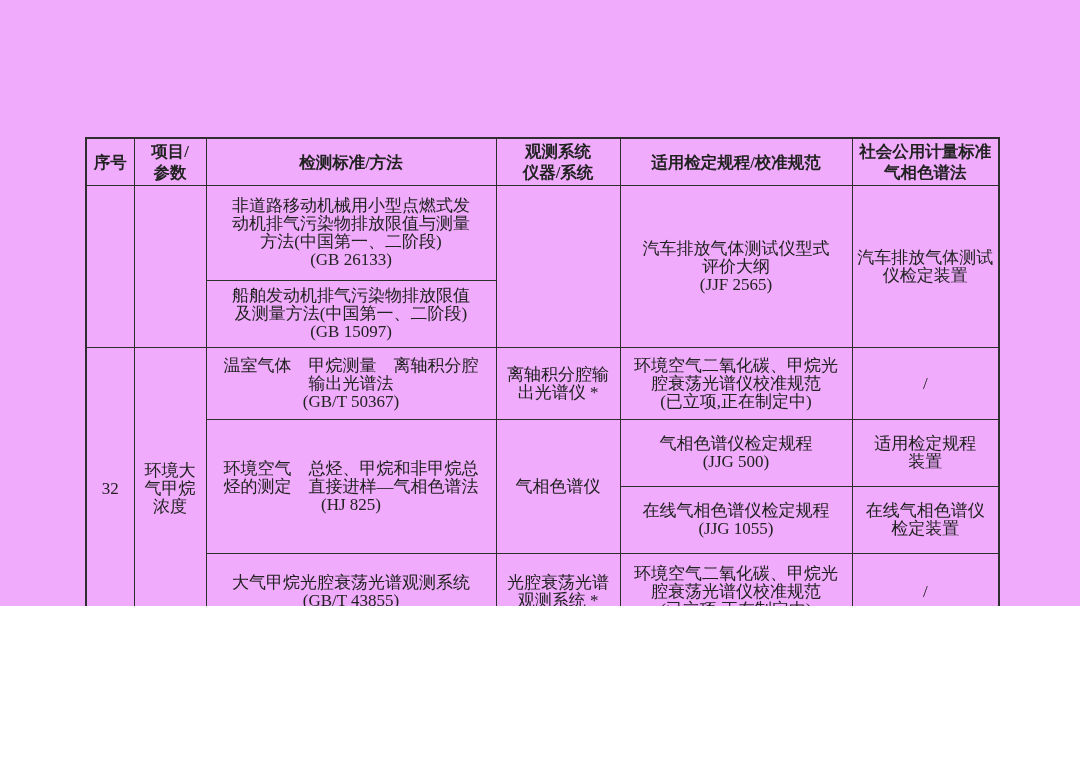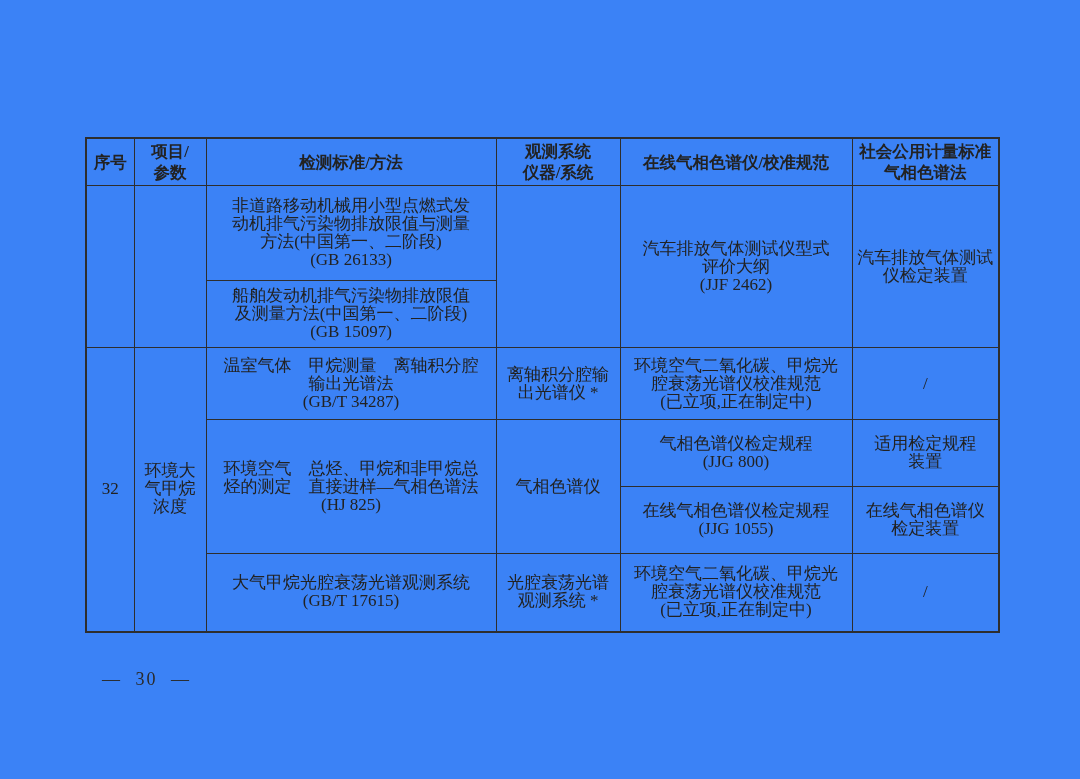--- a/index.html
+++ b/index.html
@@ -1,20 +1,20 @@
 <!DOCTYPE html>
 <html><head>
 <meta charset="utf-8">
 <style>
   html, body { margin: 0; padding: 0; background: #ffffff; }
   .page {
     position: relative;
     width: 1080px;
-    height: 779px;
-    background: #3b82f6;
+    height: 606px;
+    background: #f0abfc;
     font-family: "Liberation Serif", "DejaVu Serif", serif;
     color: #222222;
     overflow: hidden;
   }
   table.std-table {
     position: absolute;
     left: 85px;
     top: 137px;
     width: 913px;
     border-collapse: collapse;
@@ -64,83 +64,83 @@
     </colgroup>
 
     <tbody>
         <tr style="height:46px">
       <th>序号</th>
       <th>项目/
 参数</th>
       <th>检测标准/方法</th>
       <th>观测系统
 仪器/系统</th>
-      <th>在线气相色谱仪/校准规范</th>
+      <th>适用检定规程/校准规范</th>
       <th>社会公用计量标准
 气相色谱法</th>
     </tr>
 
     <tr style="height:95px">
       <td rowspan="2"></td>
       <td rowspan="2"></td>
       <td>非道路移动机械用小型点燃式发
 动机排气污染物排放限值与测量
 方法(中国第一、二阶段)
 (GB 26133)</td>
       <td rowspan="2"></td>
       <td rowspan="2">汽车排放气体测试仪型式
 评价大纲
-(JJF 2462)</td>
+(JJF 2565)</td>
       <td rowspan="2">汽车排放气体测试
 仪检定装置</td>
     </tr>
 
     <tr style="height:67px">
       <td class="thick-top">船舶发动机排气污染物排放限值
 及测量方法(中国第一、二阶段)
 (GB 15097)</td>
     </tr>
 
     <tr style="height:72px">
       <td rowspan="4">32</td>
       <td rowspan="4">环境大
 气甲烷
 浓度</td>
       <td>温室气体　甲烷测量　离轴积分腔
 输出光谱法
-(GB/T 34287)</td>
+(GB/T 50367)</td>
       <td>离轴积分腔输
 出光谱仪 *</td>
       <td>环境空气二氧化碳、甲烷光
 腔衰荡光谱仪校准规范
 (已立项,正在制定中)</td>
       <td class="slash-cell">/</td>
     </tr>
 
     <tr style="height:67px">
       <td rowspan="2">环境空气　总烃、甲烷和非甲烷总
 烃的测定　直接进样—气相色谱法
 (HJ 825)</td>
       <td rowspan="2">气相色谱仪</td>
       <td>气相色谱仪检定规程
-(JJG 800)</td>
+(JJG 500)</td>
       <td>适用检定规程
 装置</td>
     </tr>
 
     <tr style="height:67px">
       <td>在线气相色谱仪检定规程
 (JJG 1055)</td>
       <td>在线气相色谱仪
 检定装置</td>
     </tr>
 
     <tr style="height:78px">
       <td>大气甲烷光腔衰荡光谱观测系统
-(GB/T 17615)</td>
+(GB/T 43855)</td>
       <td>光腔衰荡光谱
 观测系统 *</td>
       <td>环境空气二氧化碳、甲烷光
 腔衰荡光谱仪校准规范
 (已立项,正在制定中)</td>
       <td class="slash-cell">/</td>
     </tr>
   </tbody>
     </table>
 

